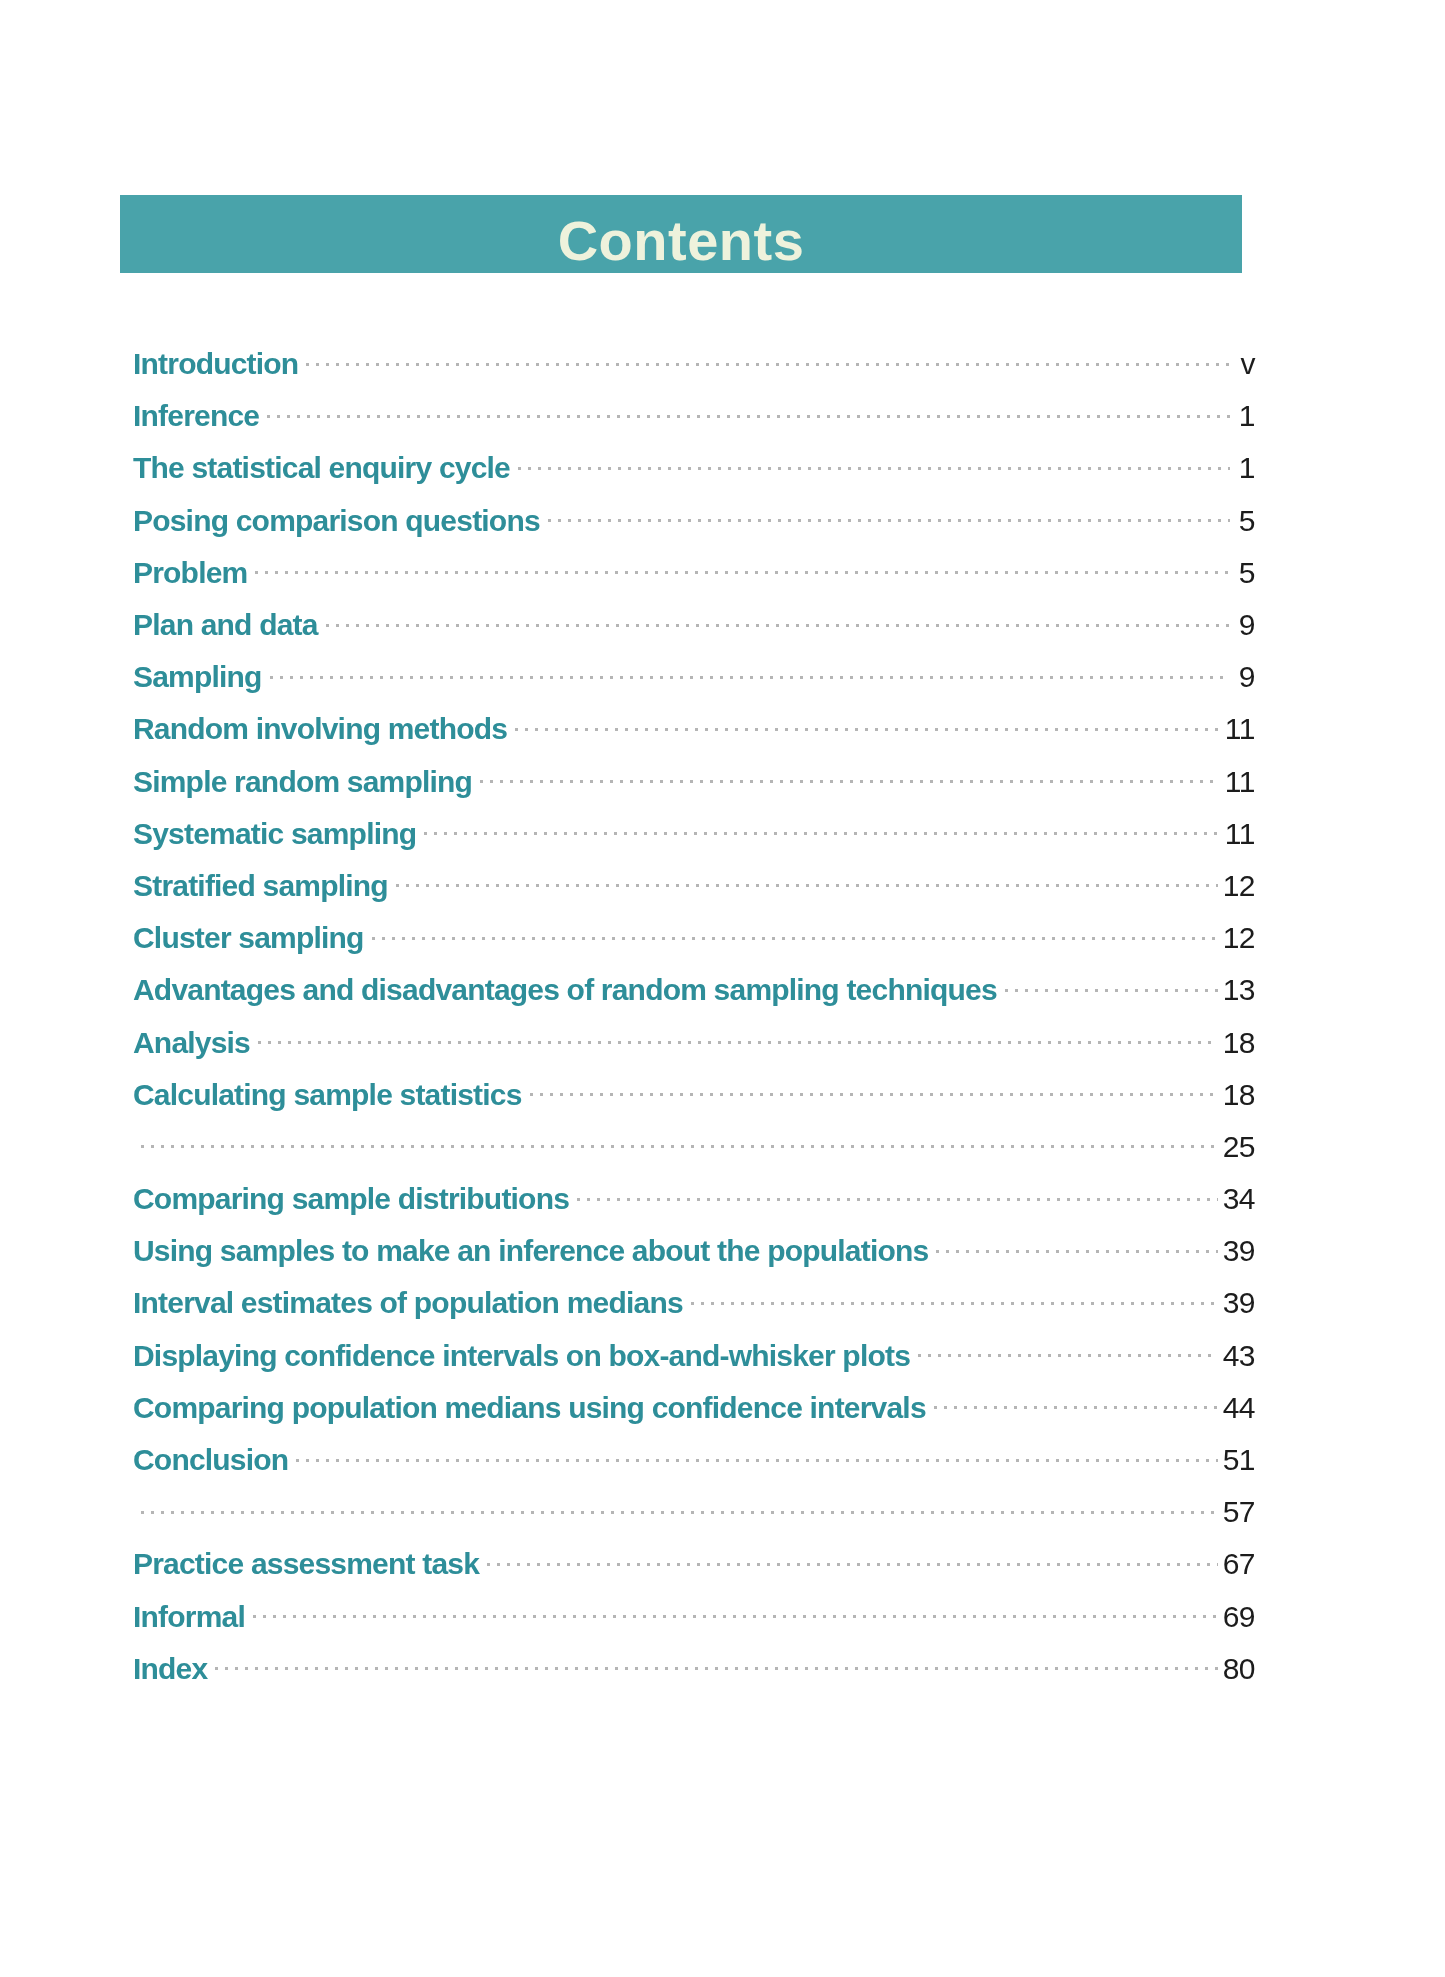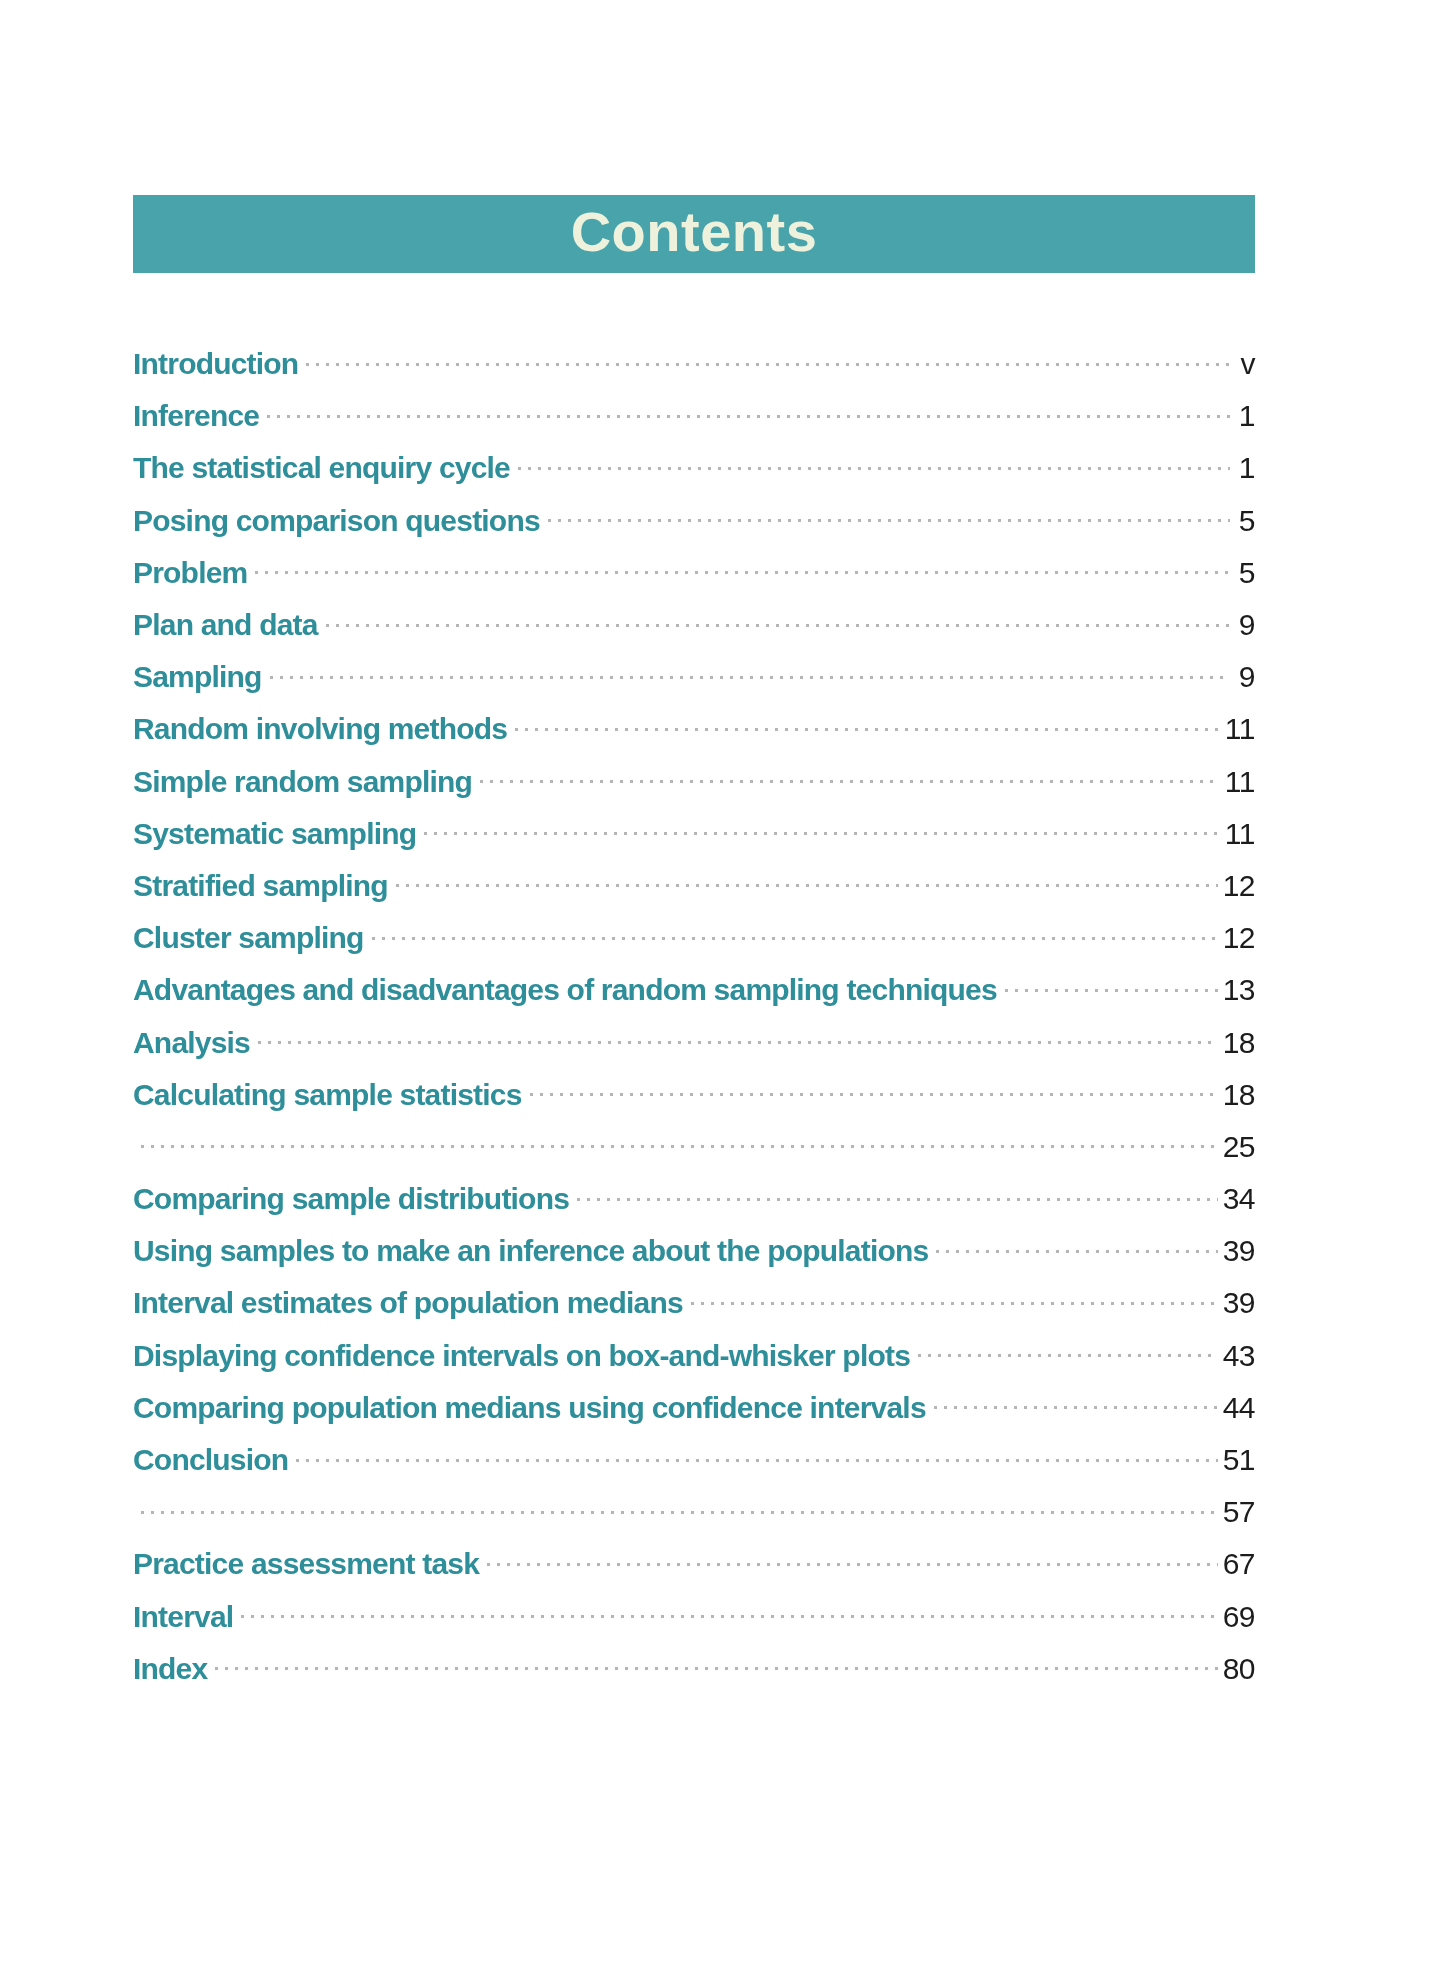--- a/index.html
+++ b/index.html
@@ -10,27 +10,27 @@
   .page {
     position: relative;
     width: 1445px;
     height: 1977px;
     background: #ffffff;
     font-family: "Liberation Sans", sans-serif;
     overflow: hidden;
   }
   .header-bar {
     position: absolute;
-    left: 133px;
+    left: 120px;
     top: 195px;
     width: 1122px;
     height: 78px;
     background: var(--header-bg, #49A3AA);
     display: flex;
-    align-items: center;
+    align-items: flex-end;
     justify-content: center;
   }
   .header-title {
     color: var(--header-text, #EEF2DC);
     font-size: 56px;
     font-weight: 700;
     letter-spacing: 0.5px;
     line-height: 1;
     padding-bottom: 4px;
   }
@@ -225,21 +225,21 @@
       <span class="toc-page">57</span>
     </div>
 
     <div class="toc-row">
       <span class="toc-label">Practice assessment task</span>
       <span class="toc-leader"></span>
       <span class="toc-page">67</span>
     </div>
 
     <div class="toc-row">
-      <span class="toc-label">Interval</span>
+      <span class="toc-label">Informal</span>
       <span class="toc-leader"></span>
       <span class="toc-page">69</span>
     </div>
 
     <div class="toc-row">
       <span class="toc-label">Index</span>
       <span class="toc-leader"></span>
       <span class="toc-page">80</span>
     </div>
   </div>

